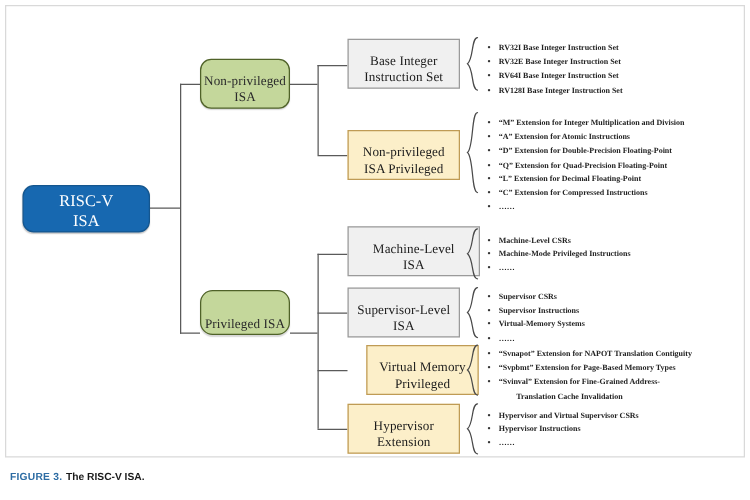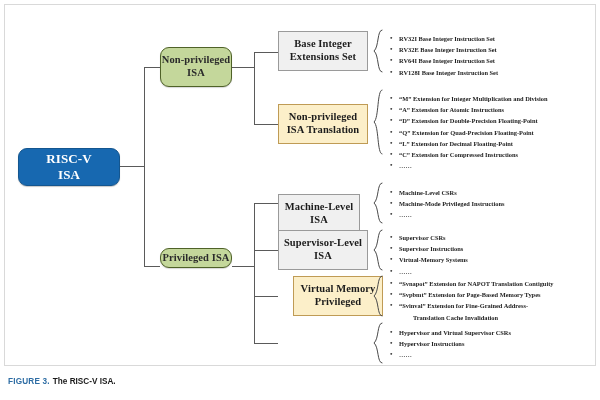--- a/index.html
+++ b/index.html
@@ -32,24 +32,24 @@
     background: #5a5a5a;
   }
   .line.h { height: 1px; }
   .line.v { width: 1px; }
 
   
   .node {
     position: absolute;
     box-sizing: border-box;
     display: flex;
-    align-items: center;
+    align-items: flex-end;
     justify-content: center;
     text-align: center;
-    font-weight: bold;
+    font-weight: normal;
     line-height: 1.22;
     letter-spacing: .1px;
   }
   .node .lbl { display: block; width: 100%; }
 
   .node.root {
     background: #1768b0;
     border: 1px solid #14568f;
     border-radius: 9px;
     color: #ffffff;
@@ -158,56 +158,61 @@
       <span>RISC-V</span><br><span>ISA</span>
     </span>
   </div>
 
   <div class="node green" style="left:160px; top:47px; width:72px; height:40px;">
     <span class="lbl">
       <span>Non-privileged</span><br><span>ISA</span>
     </span>
   </div>
 
-  <div class="node green" style="left:160px; top:248px; width:72px; height:20px;">
+  <div class="node green" style="left:160px; top:232px; width:72px; height:36px;border-radius:10px;">
     <span class="lbl">
       <span>Privileged ISA</span>
     </span>
   </div>
 
   <div class="node grey" style="left:278px; top:31px; width:90px; height:40px;">
     <span class="lbl">
-      <span>Base Integer</span><br><span>Extensions Set</span>
+      <span>Base Integer</span><br><span>Instruction Set</span>
     </span>
   </div>
 
   <div class="node cream" style="left:278px; top:104px; width:90px; height:40px;">
     <span class="lbl">
-      <span>Non-privileged</span><br><span>ISA Translation</span>
-    </span>
-  </div>
-
-  <div class="node grey" style="left:278px; top:194px; width:82px; height:40px;">
+      <span>Non-privileged</span><br><span>ISA Privileged</span>
+    </span>
+  </div>
+
+  <div class="node grey" style="left:278px; top:181px; width:106px; height:40px;">
     <span class="lbl">
       <span>Machine-Level</span><br><span>ISA</span>
     </span>
   </div>
 
   <div class="node grey" style="left:278px; top:230px; width:90px; height:40px;">
     <span class="lbl">
       <span>Supervisor-Level</span><br><span>ISA</span>
     </span>
   </div>
 
   <div class="node cream" style="left:293px; top:276px; width:90px; height:40px;">
     <span class="lbl">
       <span>Virtual Memory</span><br><span>Privileged</span>
     </span>
   </div>
 
+  <div class="node cream" style="left:278px; top:323px; width:90px; height:40px;">
+    <span class="lbl">
+      <span>Hypervisor</span><br><span>Extension</span>
+    </span>
+  </div>
 
   <div class="brace" style="left:372px; top:29px;">
     <svg width="12" height="44" viewBox="0 0 12 44" fill="none" stroke="#4a4a4a" stroke-width="1" stroke-linecap="round">
       <path d="M10 1 C5 1, 7 18, 2 22 C7 26, 5 43, 10 43"></path>
     </svg>
   </div>
   <div class="brace" style="left:372px; top:89px;">
     <svg width="12" height="66" viewBox="0 0 12 66" fill="none" stroke="#4a4a4a" stroke-width="1" stroke-linecap="round">
       <path d="M10 1 C5 1, 7 29, 2 33 C7 37, 5 65, 10 65"></path>
     </svg>

